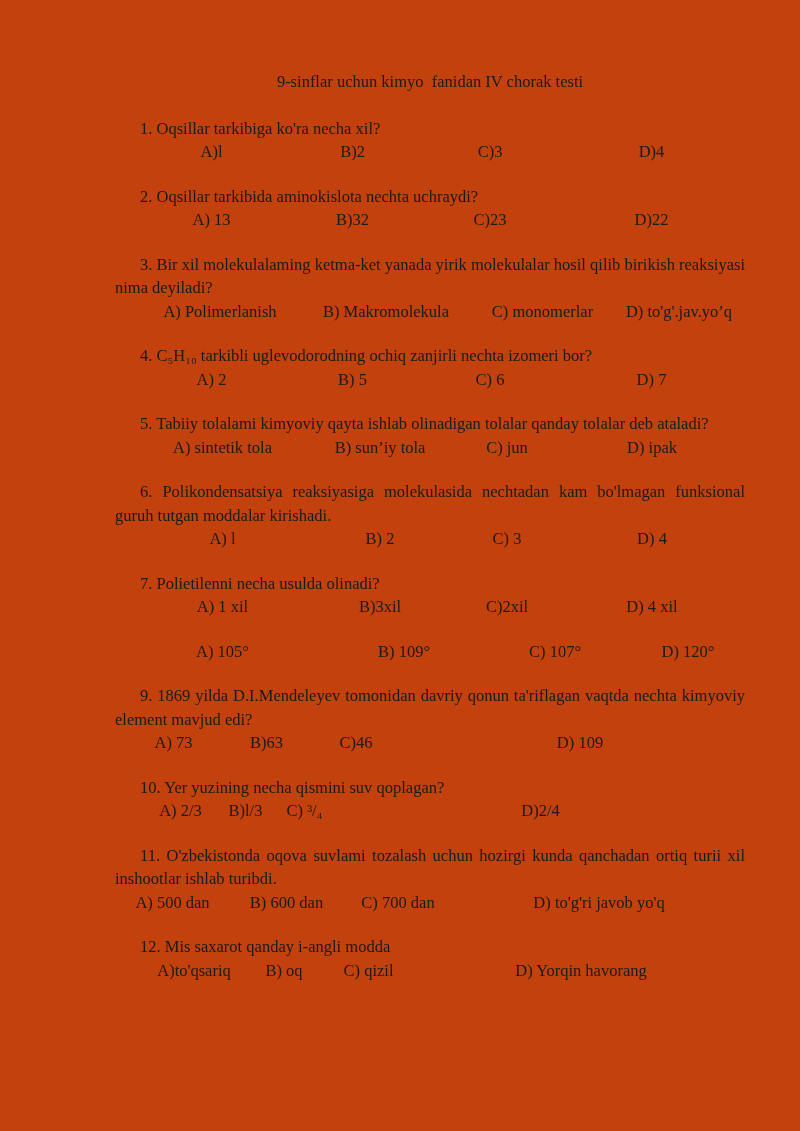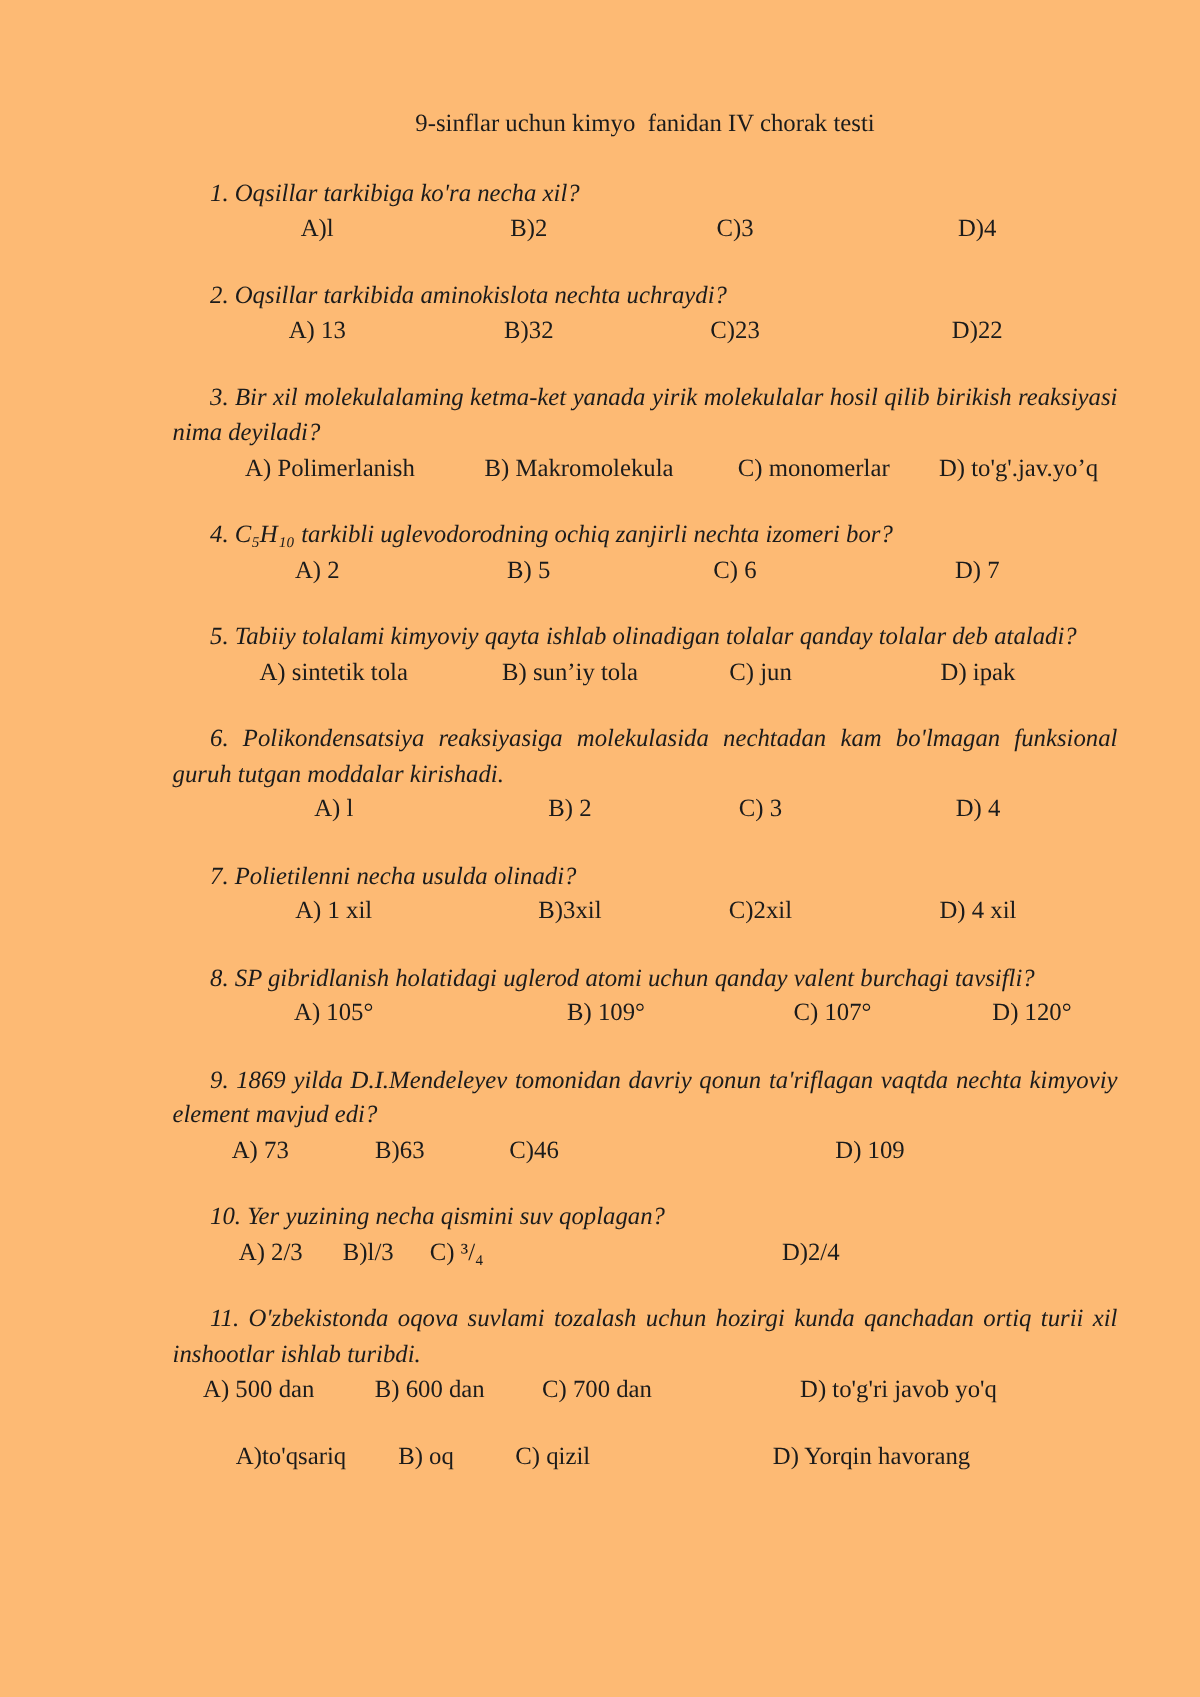--- a/index.html
+++ b/index.html
@@ -15,35 +15,34 @@
     font-size: 16.5px;
     line-height: 23.5px;
     color: #1b1b1b;
     -webkit-font-smoothing: antialiased;
   }
   .page {
     box-sizing: border-box;
     width: 800px;
     height: 1131px;
     padding: 70px 55px 0 115px;
-    background: #fdba74;
+    background: #c2410c;
   }
   .title {
     margin: 0 0 23px 0;
     text-align: center;
     white-space: pre-wrap;
   }
   .q {
     margin: 0 0 21px 0;
   }
   .q-text {
     margin: 0;
     text-indent: 25px;
     white-space: pre-wrap;
-    font-style: italic;
   }
   .q-text.justify {
     text-align: justify;
     text-align-last: left;
   }
   .opts {
     display: grid;
     padding-left: 25px;
     text-align: center;
   }
@@ -125,21 +124,20 @@
     <p class="q-text">7. Polietilenni necha usulda olinadi?</p>
     <div class="opts" style="grid-template-columns: 165px 150px 104px auto;">
       <span class="opt">A) 1 xil</span>
       <span class="opt">B)3xil</span>
       <span class="opt">C)2xil</span>
       <span class="opt">D) 4 xil</span>
     </div>
   </div>
 
   <div class="q">
-    <p class="q-text justify">8. SP gibridlanish holatidagi uglerod atomi uchun qanday valent burchagi tavsifli?</p>
     <div class="opts" style="grid-template-columns: 165px 150px 104px auto; gap: 24px;">
       <span class="opt">A) 105°</span>
       <span class="opt">B) 109°</span>
       <span class="opt">C) 107°</span>
       <span class="opt">D) 120°</span>
     </div>
   </div>
 
   <div class="q">
     <p class="q-text justify">9. 1869 yilda D.I.Mendeleyev tomonidan davriy qonun ta'riflagan vaqtda nechta kimyoviy element mavjud edi?</p>
@@ -165,20 +163,21 @@
     <p class="q-text justify">11. O'zbekistonda oqova suvlami tozalash uchun hozirgi kunda qanchadan ortiq turii xil inshootlar ishlab turibdi.</p>
     <div class="opts flush" style="grid-template-columns: 115px 113px 110px auto;">
       <span class="opt">A) 500 dan</span>
       <span class="opt">B) 600 dan</span>
       <span class="opt">C) 700 dan</span>
       <span class="opt">D) to'g'ri javob yo'q</span>
     </div>
   </div>
 
   <div class="q">
+    <p class="q-text">12. Mis saxarot qanday i-angli modda</p>
     <div class="opts" style="grid-template-columns: 108px 72px 97px auto;">
       <span class="opt">A)to'qsariq</span>
       <span class="opt">B) oq</span>
       <span class="opt">C) qizil</span>
       <span class="opt">D) Yorqin havorang</span>
     </div>
   </div>
 </div>
 </div>
 

